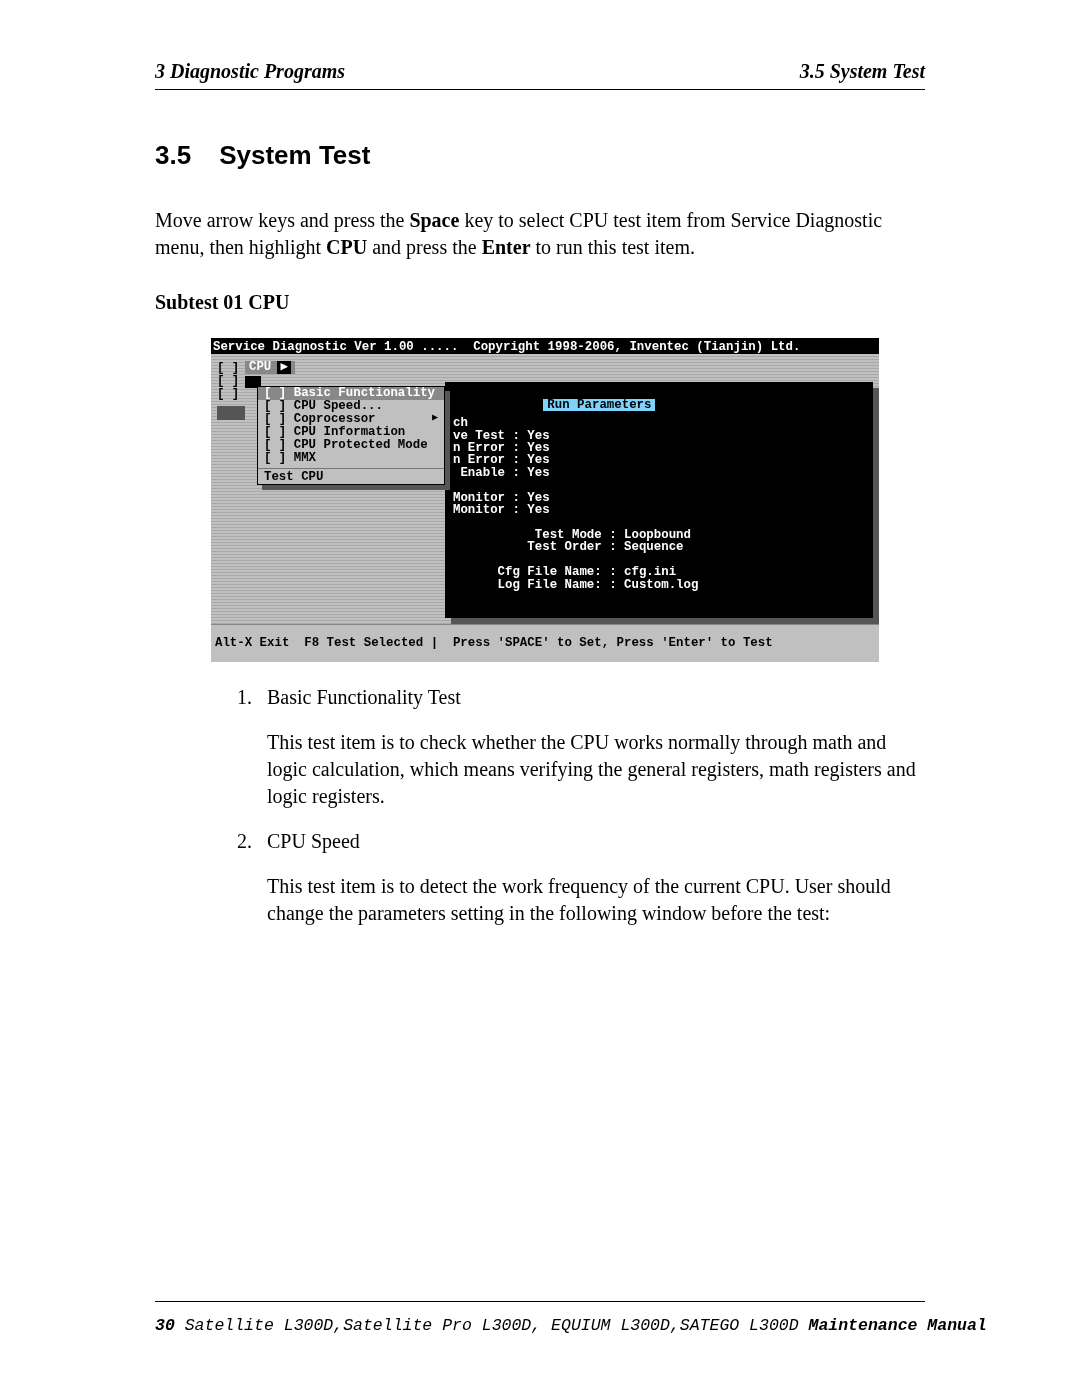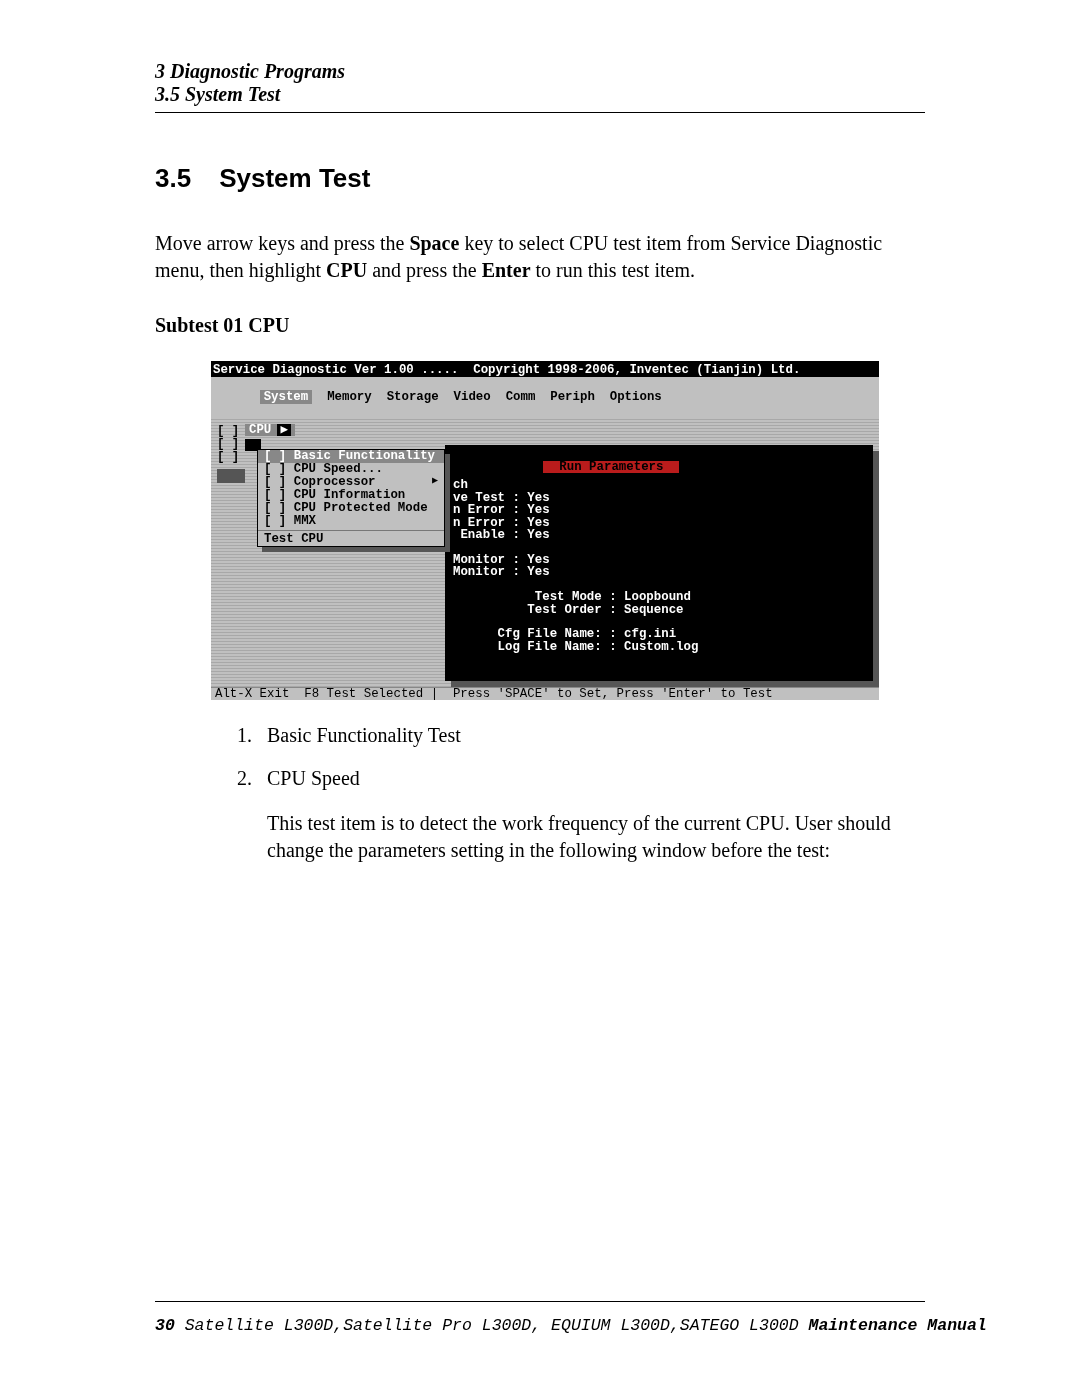--- a/index.html
+++ b/index.html
@@ -16,21 +16,20 @@
 }
 .running-head {
   display: flex;
   justify-content: space-between;
   font-style: italic;
   font-weight: bold;
   font-size: 20px;
   padding-bottom: 6px;
   border-bottom: 1.5px solid #000;
   margin-bottom: 50px;
-  flex-direction: column;
 }
 .section-title {
   font-family: Arial, Helvetica, sans-serif;
   font-weight: bold;
   font-size: 26px;
   margin-bottom: 36px;
 }
 .section-title .num { display: inline-block; margin-right: 28px; }
 .para {
   font-size: 20px;
@@ -142,32 +141,32 @@
   background: #000;
   box-shadow: 6px 6px 0 #565656;
 }
 .params-inner {
   color: #fff;
   font-weight: bold;
   padding: 4px 8px;
   white-space: pre;
 }
 .params-title {
-  background: #b91c1c;
+  background: #7dd3fc;
   color: #000;
   display: inline-block;
-  padding: 0 16px;
+  padding: 0 4px;
   margin-left: 16px;
   margin-bottom: 6px;
 }
 .status-bar {
   background: #c0c0c0;
   color: #000;
-  font-weight: normal;
-  padding: 0 4px;
+  font-weight: bold;
+  padding: 12px 4px;
   white-space: pre;
   border-top: 1px solid #888;
 }
 .ol-block { margin-left: 82px; font-size: 20px; }
 .ol-item { margin-bottom: 20px; display: flex; }
 .ol-num { min-width: 30px; }
 .ol-body { flex: 1; }
 .ol-body .desc { margin-top: 20px; line-height: 1.35; }
 .footer {
   position: absolute;
@@ -198,23 +197,20 @@
   </h2>
 
   <p class="para">
     <span>Move arrow keys and press the </span><b>Space</b><span> key to select CPU test item from Service Diagnostic menu, then highlight </span><b>CPU</b><span> and press the </span><b>Enter</b><span> to run this test item.</span>
   </p>
 
   <p class="subtest-hd">Subtest 01 CPU</p>
 
   <div class="screenshot">
     <div class="title-line">Service Diagnostic Ver 1.00 .....  Copyright 1998-2006, Inventec (Tianjin) Ltd.</div>
-    <div class="menu-bar">
-      <span class="sel">System</span>  <span>Memory</span>  <span>Storage</span>  <span>Video</span>  <span>Comm</span>  <span>Periph</span>  <span>Options</span>
-    </div>
     <div class="workspace">
       <div class="hatch"></div>
       <div class="side-brackets">[ ]
 [ ]
 [ ]</div>
       <div class="cpu-bar">
         <span>CPU</span>
         <span class="arrow-box">▶</span>
       </div>
       <div class="black-box"></div>
@@ -252,20 +248,21 @@
       </div>
     </div>
     <div class="status-bar">Alt-X Exit  F8 Test Selected |  Press 'SPACE' to Set, Press 'Enter' to Test</div>
   </div>
 
   <div class="ol-block">
     <div class="ol-item">
       <div class="ol-num">1.</div>
       <div class="ol-body">
         <div>Basic Functionality Test</div>
+        <div class="desc">This test item is to check whether the CPU works normally through math and logic calculation, which means verifying the general registers, math registers and logic registers.</div>
       </div>
     </div>
     <div class="ol-item">
       <div class="ol-num">2.</div>
       <div class="ol-body">
         <div>CPU Speed</div>
         <div class="desc">This test item is to detect the work frequency of the current CPU. User should change the parameters setting in the following window before the test:</div>
       </div>
     </div>
   </div>

